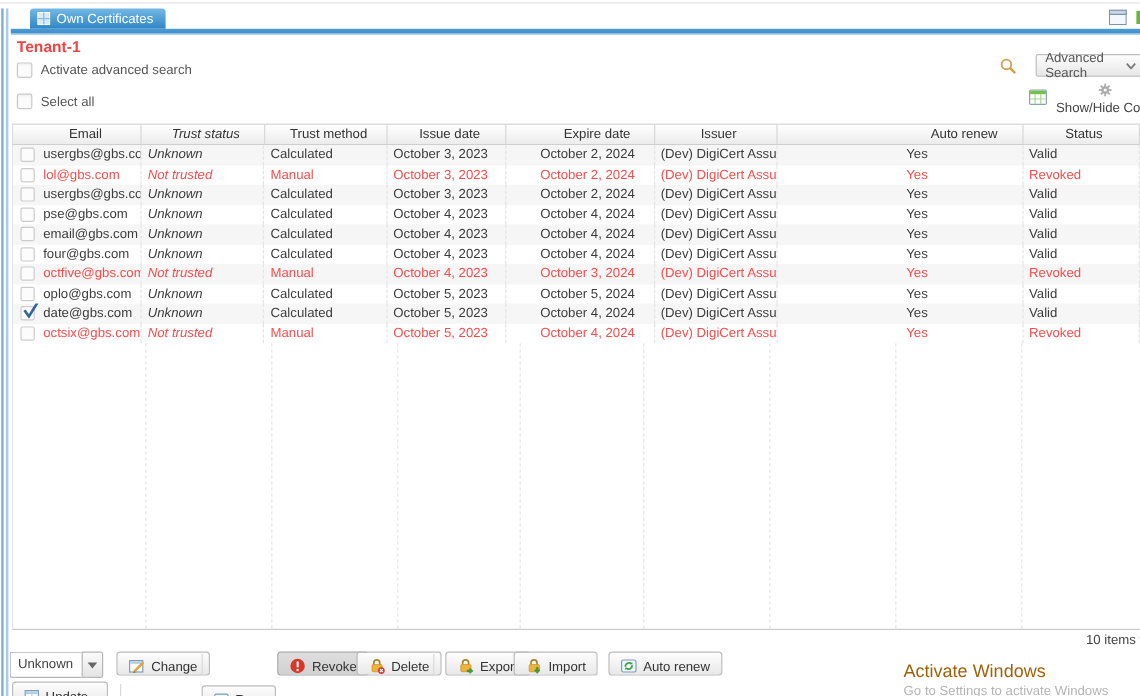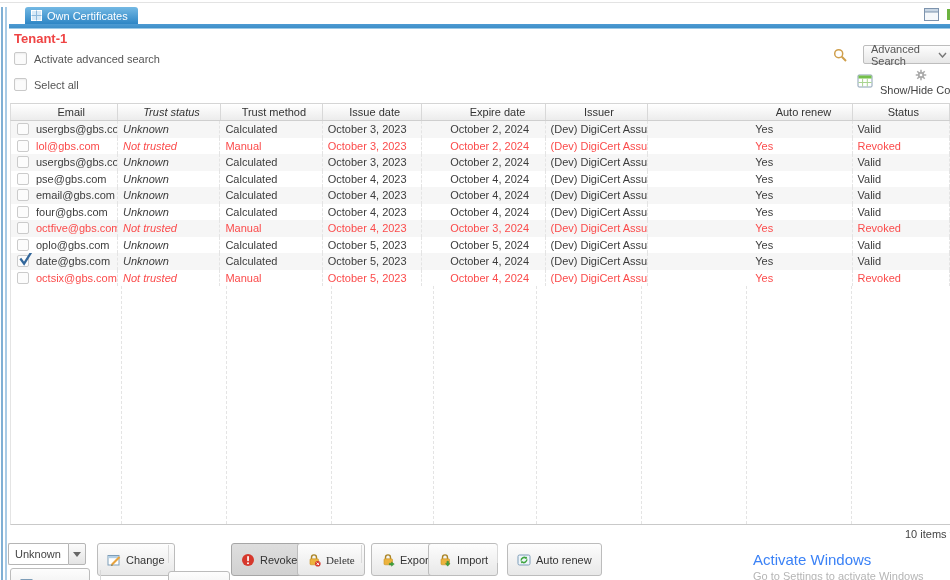--- a/index.html
+++ b/index.html
@@ -60,34 +60,34 @@
   .c5{width:105px;}.c6{width:105px;margin-top:32px;}.c7{width:105px;}.c8{width:100px;}
   .cell.c0{display:flex;align-items:center;padding-left:0;}
   .cb{position:relative;width:12px;height:12px;border:1px solid #cbcbcb;background:#fcfcfc;border-radius:2px;
       margin:0 7px 0 6px;flex:0 0 auto;box-sizing:border-box;cursor:pointer;}
   .cb svg{position:absolute;left:0px;top:-5px;width:15px;height:15px;}
   .glines div{position:absolute;top:165px;bottom:0;width:0;border-left:1px dashed #e4e4e4;}
 
   .itemsfound{position:absolute;left:905px;top:528px;font-size:11px;color:#444;white-space:nowrap;}
 
   
-  .btn{position:absolute;height:33px;display:inline-flex;align-items:center;gap:5px;padding:0 9px;
+  .btn{position:absolute;height:20px;display:inline-flex;align-items:flex-end;gap:5px;padding:0 9px;
        font-size:11px;color:#333;background:linear-gradient(#fdfdfd,#e8e8e8);border:1px solid #bcbcbc;
        border-radius:3px;box-sizing:border-box;cursor:pointer;white-space:nowrap;}
   .btn.pressed{background:linear-gradient(#dedede,#d1d1d1);border-color:#a6a6a6;}
   .sep{position:absolute;width:1px;height:18px;background:#d9d9d9;}
   .combo{position:absolute;left:8px;top:543px;height:22px;display:flex;box-sizing:border-box;cursor:pointer;}
   .combo .field{width:60px;height:22px;box-sizing:border-box;border:1px solid #b5b5b5;border-right:none;
        background:#fff;font-size:11px;color:#444;line-height:20px;padding-left:6px;border-radius:2px 0 0 2px;}
   .combo .trig{width:18px;height:22px;box-sizing:border-box;border:1px solid #b5b5b5;
        background:linear-gradient(#fbfbfb,#e4e4e4);display:flex;align-items:center;justify-content:center;
        border-radius:0 2px 2px 0;}
   .tri{width:0;height:0;border-left:4px solid transparent;border-right:4px solid transparent;border-top:5px solid #666;}
 
-  .watermark1{position:absolute;left:753px;top:551px;font-size:15px;color:#3b82f6;}
+  .watermark1{position:absolute;left:753px;top:551px;font-size:15px;color:#a16207;}
   .watermark2{position:absolute;left:753px;top:570px;font-size:11px;color:#b5b5b5;}
   svg{display:block;}
 </style>
 </head>
 <body>
 
 <div class="screen">
   <div class="topline"></div>
 
   <div class="splitter">
@@ -355,21 +355,21 @@
     <span>
       <svg viewBox="0 0 14 14" width="14" height="14">
           <circle cx="7" cy="7" r="6" fill="#d6382c"></circle>
           <rect x="6.2" y="3" width="1.7" height="5.2" rx="0.8" fill="#ffffff"></rect>
           <circle cx="7" cy="10.3" r="1" fill="#ffffff"></circle>
         </svg>
     </span>
     <span>Revoke</span>
   </div>
 
-  <div class="btn" style="left:297px;top:543px;font-family:Liberation Serif, serif;">
+  <div class="btn" style="left:297px;top:543px;">
     <span>
       <svg viewBox="0 0 14 14" width="14" height="14">
           <path d="M4.5 6V4.4a2.5 2.5 0 0 1 5 0V6" fill="none" stroke="#a98426" stroke-width="1.4"></path>
           <rect x="3" y="5.8" width="8.5" height="6" rx="1" fill="#edb33d" stroke="#c69022" stroke-width="0.6"></rect>
           <circle cx="10.8" cy="10.8" r="2.8" fill="#d6382c"></circle>
           <path d="M9.6 9.6l2.4 2.4M12 9.6l-2.4 2.4" stroke="#ffffff" stroke-width="1"></path>
         </svg>
     </span>
     <span>Delete</span>
   </div>

